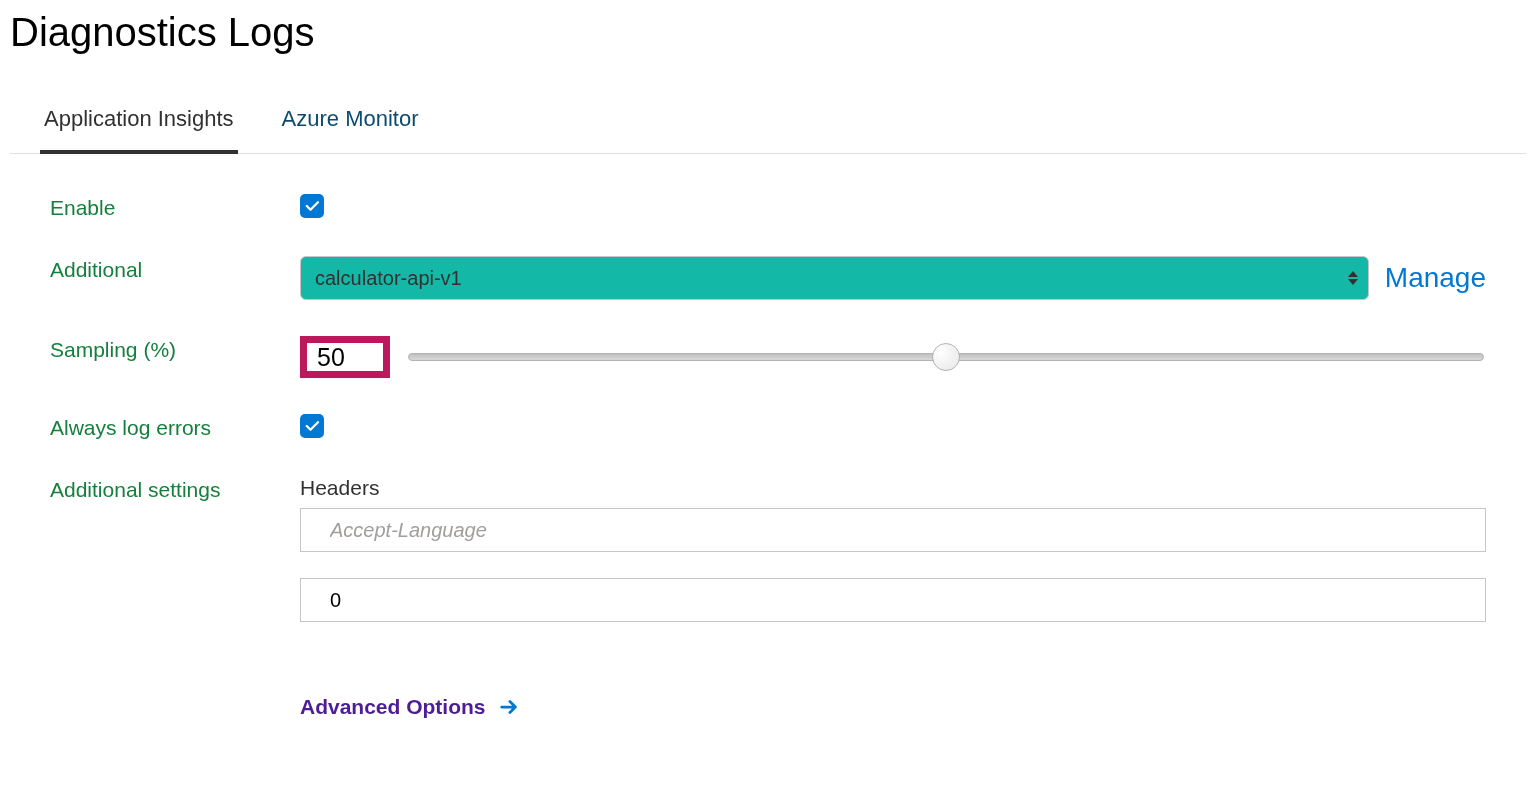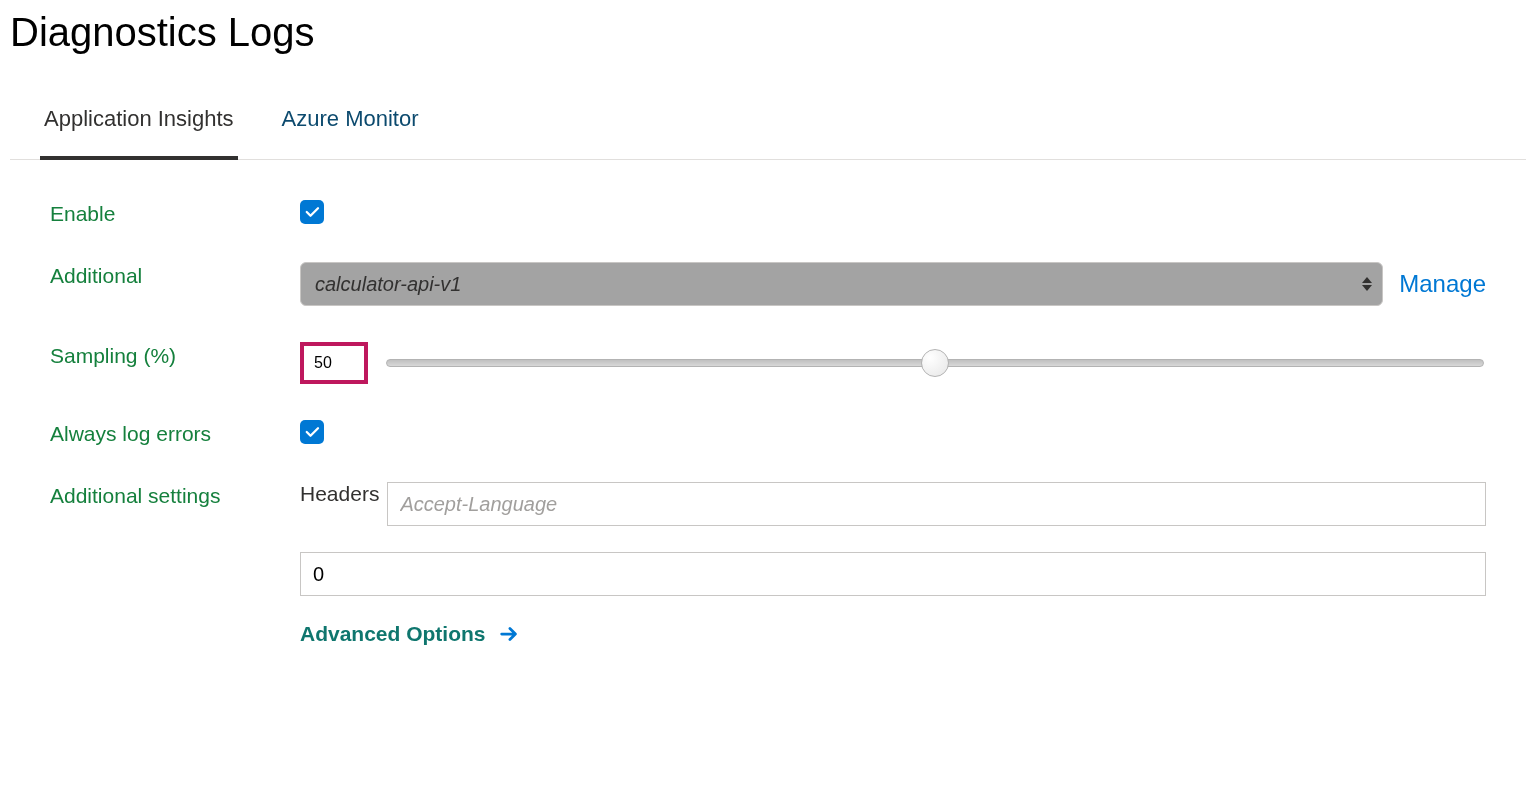--- a/index.html
+++ b/index.html
@@ -18,21 +18,21 @@
     color: #000000;
   }
   .tabs {
     display: flex;
     gap: 40px;
     border-bottom: 1px solid #e1dfdd;
     padding-left: 30px;
     margin-bottom: 40px;
   }
   .tab {
-    padding: 10px 4px 24px 4px;
+    padding: 10px 4px 18px 4px;
     cursor: pointer;
     font-size: 22px;
     position: relative;
     bottom: -1px;
   }
   .tab.active {
     color: #323130;
     font-weight: 400;
     border-bottom: 4px solid #323130;
   }
@@ -80,23 +80,22 @@
   .select {
     flex: 1;
     height: 44px;
     border: 1px solid #c8c6c4;
     border-radius: 6px;
     padding: 0 36px 0 14px;
     font-size: 20px;
     display: flex;
     align-items: center;
     position: relative;
-    background: #a3a3a3;
-    cursor: pointer;
-    font-style: italic;
+    background: #14b8a6;
+    cursor: pointer;
   }
   .select-arrows {
     position: absolute;
     right: 10px;
     top: 50%;
     transform: translateY(-50%);
     display: flex;
     flex-direction: column;
     align-items: center;
     gap: 0px;
@@ -105,38 +104,38 @@
   .select-arrows .tri-up,
   .select-arrows .tri-down {
     width: 0; height: 0;
     border-left: 5px solid transparent;
     border-right: 5px solid transparent;
   }
   .tri-up { border-bottom: 6px solid #323130; margin-bottom: 2px; }
   .tri-down { border-top: 6px solid #323130; }
   .link {
     color: #0078d4;
-    font-size: 24px;
+    font-size: 28px;
     cursor: pointer;
     white-space: nowrap;
   }
   .num-input {
-    width: 68px;
+    width: 90px;
     height: 42px;
-    border: 4px solid #be185d;
-    font-size: 16px;
+    border: 7px solid #be185d;
+    font-size: 25px;
     padding: 0 10px;
     outline: none;
   }
   .text-input {
     width: 100%;
     height: 44px;
     border: 1px solid #c8c6c4;
     font-size: 20px;
-    padding: 0 12px;
+    padding: 0 29px;
     outline: none;
   }
   .text-input::placeholder {
     color: #a19f9d;
     font-style: italic;
   }
   .slider-wrap {
     flex: 1;
     display: flex;
     align-items: center;
@@ -161,36 +160,37 @@
   }
   input[type=range].slider::-moz-range-thumb {
     width: 28px; height: 28px;
     border-radius: 50%;
     background: radial-gradient(circle at 30% 30%, #ffffff, #e6e6e6);
     border: 1px solid #b3b3b3;
     cursor: pointer;
   }
   .sub-section {
     display: flex;
-    flex-direction: row;
+    flex-direction: column;
     gap: 8px;
     width: 100%;
   }
   .sub-label {
     font-size: 21px;
     color: #323130;
   }
   .advanced-link {
-    color: #0f766e;
+    color: #4c1d95;
     font-size: 21px;
     font-weight: 600;
     cursor: pointer;
     display: inline-flex;
     align-items: center;
     gap: 12px;
+    margin-top: 47px;
   }
   .advanced-link svg { width: 22px; height: 22px; stroke: #0078d4; }
   .stacked { flex-direction: column; align-items: stretch; gap: 26px; }
 </style>
 </head>
 <body>
 
 <h1 class="page-title">Diagnostics Logs</h1>
 
 <div class="tabs">

